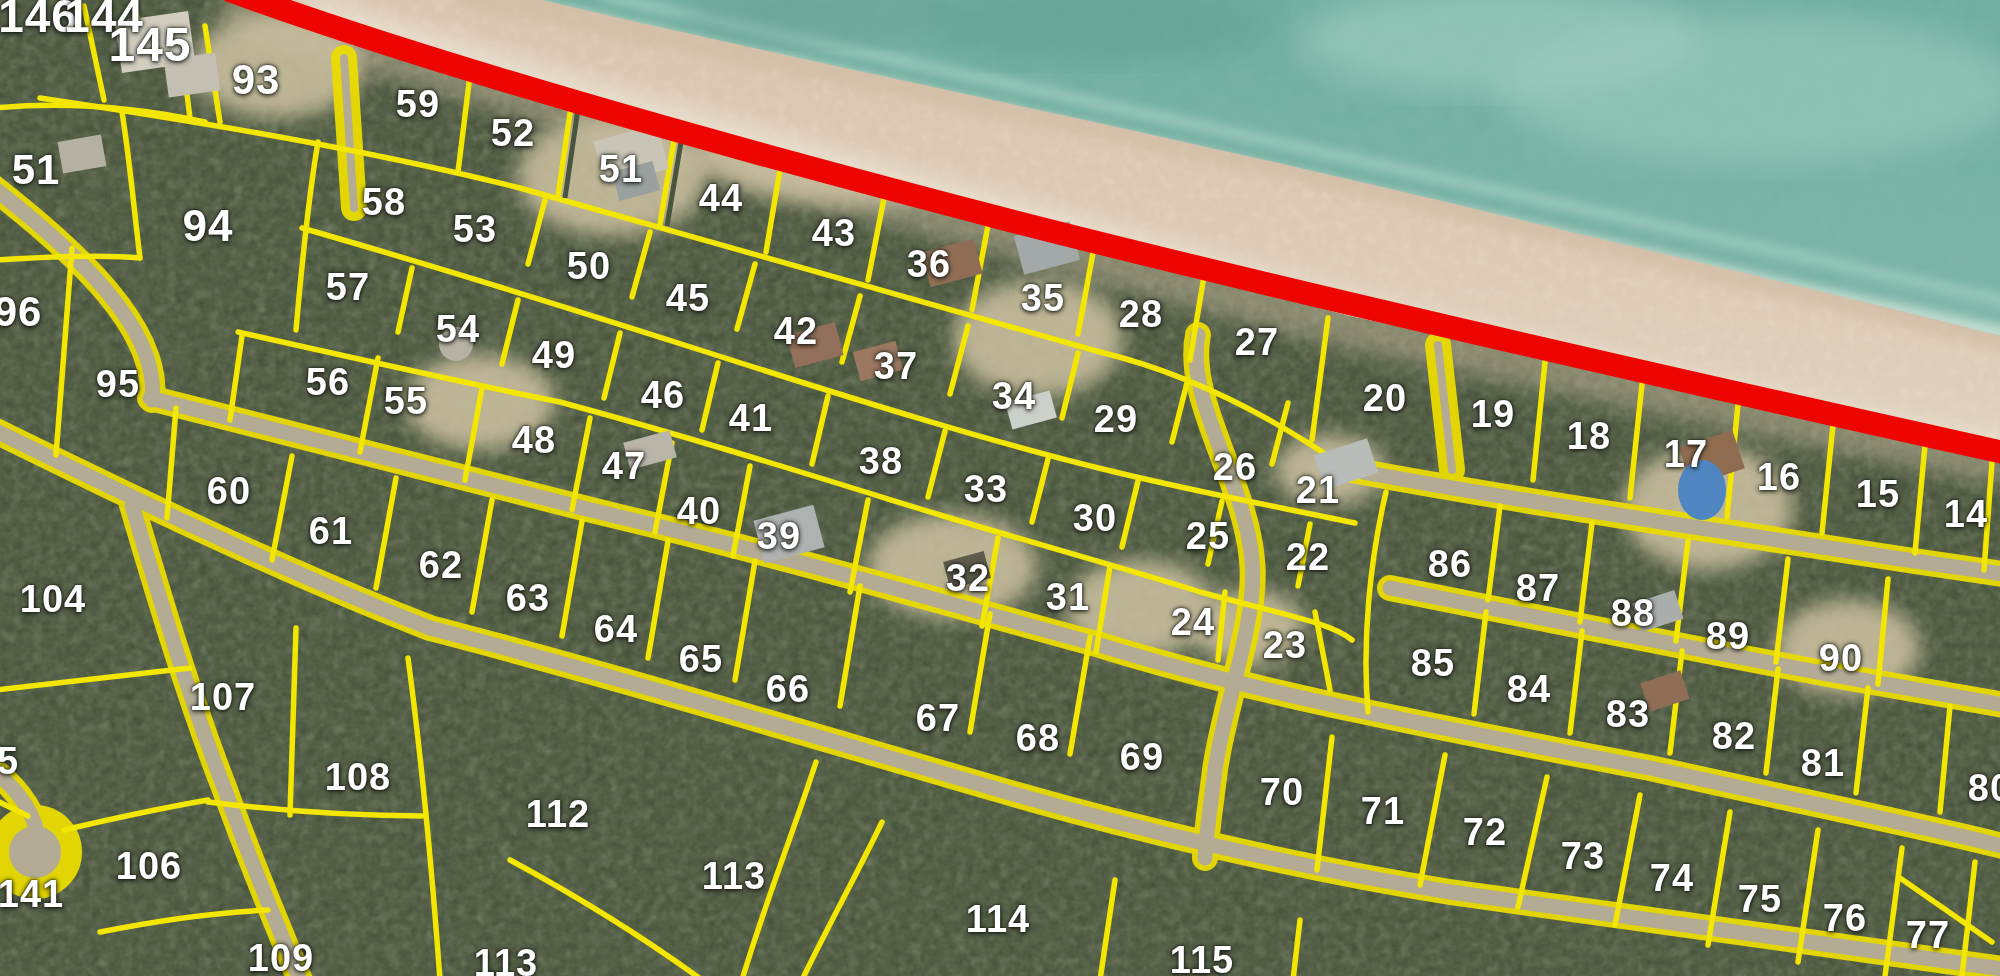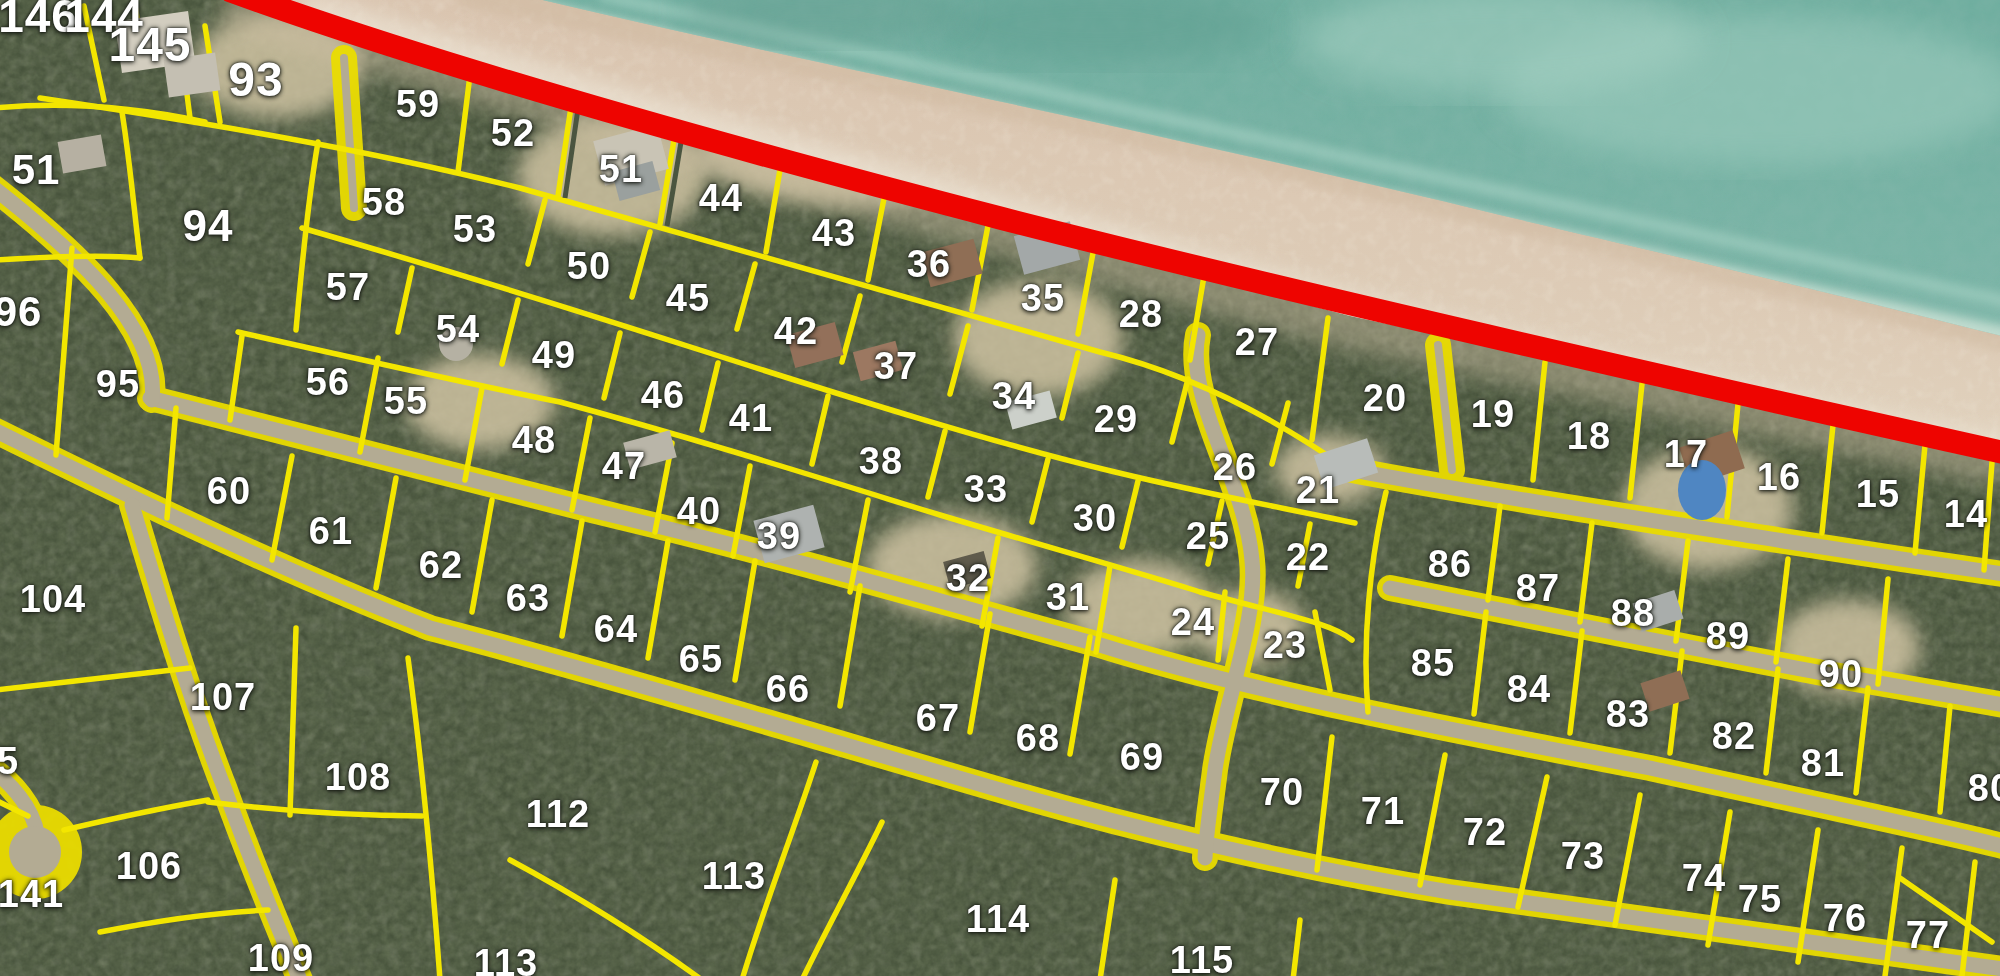--- a/index.html
+++ b/index.html
@@ -277,21 +277,21 @@
     <circle cx="456" cy="344" r="17" fill="#b5b1a3"></circle>
   </g>
 
   <path d="M 228,-10 C 420,60 700,140 1000,218 C 1250,282 1550,352 2010,454" fill="none" stroke="#ee0400" stroke-width="23" stroke-linecap="butt"></path>
 </svg>
 
 <div id="labels">
       <div class="lot-label" style="left: 1.9%; top: 1.63934%; font-size: 46px;">146</div>
       <div class="lot-label" style="left: 5.2%; top: 1.63934%; font-size: 46px;">144</div>
       <div class="lot-label" style="left: 7.5%; top: 4.61066%; font-size: 48px;">145</div>
-      <div class="lot-label" style="left: 12.8%; top: 8.19672%; font-size: 48px;">93</div>
+      <div class="lot-label" style="left: 12.8%; top: 8.19672%; font-size: 42px;">93</div>
       <div class="lot-label" style="left: 1.8%; top: 17.418%; font-size: 42px;">51</div>
       <div class="lot-label" style="left: 10.4%; top: 23.1557%; font-size: 44px;">94</div>
       <div class="lot-label" style="left: 0.9%; top: 31.9672%; font-size: 42px;">96</div>
       <div class="lot-label" style="left: 5.9%; top: 39.3443%;">95</div>
       <div class="lot-label" style="left: 20.9%; top: 10.6557%;">59</div>
       <div class="lot-label" style="left: 19.2%; top: 20.6967%;">58</div>
       <div class="lot-label" style="left: 17.4%; top: 29.4057%;">57</div>
       <div class="lot-label" style="left: 16.4%; top: 39.1393%;">56</div>
       <div class="lot-label" style="left: 20.3%; top: 41.0861%;">55</div>
       <div class="lot-label" style="left: 23.75%; top: 23.4631%;">53</div>
@@ -332,42 +332,42 @@
       <div class="lot-label" style="left: 74.65%; top: 42.418%;">19</div>
       <div class="lot-label" style="left: 79.45%; top: 44.6721%;">18</div>
       <div class="lot-label" style="left: 84.3%; top: 46.5164%;">17</div>
       <div class="lot-label" style="left: 88.95%; top: 48.873%;">16</div>
       <div class="lot-label" style="left: 93.9%; top: 50.6148%;">15</div>
       <div class="lot-label" style="left: 98.3%; top: 52.6639%;">14</div>
       <div class="lot-label" style="left: 72.5%; top: 57.7869%;">86</div>
       <div class="lot-label" style="left: 76.9%; top: 60.2459%;">87</div>
       <div class="lot-label" style="left: 81.65%; top: 62.8074%;">88</div>
       <div class="lot-label" style="left: 86.4%; top: 65.1639%;">89</div>
-      <div class="lot-label" style="left: 92.05%; top: 67.418%; margin-top: 16px;">90</div>
+      <div class="lot-label" style="left: 92.05%; top: 67.418%;">90</div>
       <div class="lot-label" style="left: 71.65%; top: 67.9303%;">85</div>
       <div class="lot-label" style="left: 76.45%; top: 70.5943%;">84</div>
       <div class="lot-label" style="left: 81.4%; top: 73.1557%;">83</div>
       <div class="lot-label" style="left: 86.7%; top: 75.4098%;">82</div>
       <div class="lot-label" style="left: 91.15%; top: 78.1762%;">81</div>
       <div class="lot-label" style="left: 99.5%; top: 80.7377%;">80</div>
       <div class="lot-label" style="left: 11.45%; top: 50.3074%;">60</div>
       <div class="lot-label" style="left: 16.55%; top: 54.4057%;">61</div>
       <div class="lot-label" style="left: 22.05%; top: 57.8893%;">62</div>
       <div class="lot-label" style="left: 26.4%; top: 61.2705%;">63</div>
       <div class="lot-label" style="left: 30.8%; top: 64.4467%;">64</div>
       <div class="lot-label" style="left: 35.05%; top: 67.5205%;">65</div>
       <div class="lot-label" style="left: 39.4%; top: 70.5943%;">66</div>
       <div class="lot-label" style="left: 46.9%; top: 73.5656%;">67</div>
       <div class="lot-label" style="left: 51.9%; top: 75.6148%;">68</div>
       <div class="lot-label" style="left: 57.1%; top: 77.5615%;">69</div>
       <div class="lot-label" style="left: 64.1%; top: 81.1475%;">70</div>
       <div class="lot-label" style="left: 69.15%; top: 83.0943%;">71</div>
       <div class="lot-label" style="left: 74.25%; top: 85.2459%;">72</div>
       <div class="lot-label" style="left: 79.15%; top: 87.7049%;">73</div>
-      <div class="lot-label" style="left: 83.6%; top: 89.959%; margin-left: 32px;">74</div>
+      <div class="lot-label" style="left: 83.6%; top: 89.959%;">74</div>
       <div class="lot-label" style="left: 88%; top: 92.1107%;">75</div>
       <div class="lot-label" style="left: 92.25%; top: 94.0574%;">76</div>
       <div class="lot-label" style="left: 96.4%; top: 95.7992%;">77</div>
       <div class="lot-label" style="left: 2.65%; top: 61.373%;">104</div>
       <div class="lot-label" style="left: -0.7%; top: 77.9713%;">105</div>
       <div class="lot-label" style="left: 11.15%; top: 71.4139%; text-align: center;">107</div>
       <div class="lot-label" style="left: 17.9%; top: 79.6107%;">108</div>
       <div class="lot-label" style="left: 7.45%; top: 88.7295%;">106</div>
       <div class="lot-label" style="left: 1.55%; top: 91.5984%;">141</div>
       <div class="lot-label" style="left: 14.05%; top: 98.1557%;">109</div>

